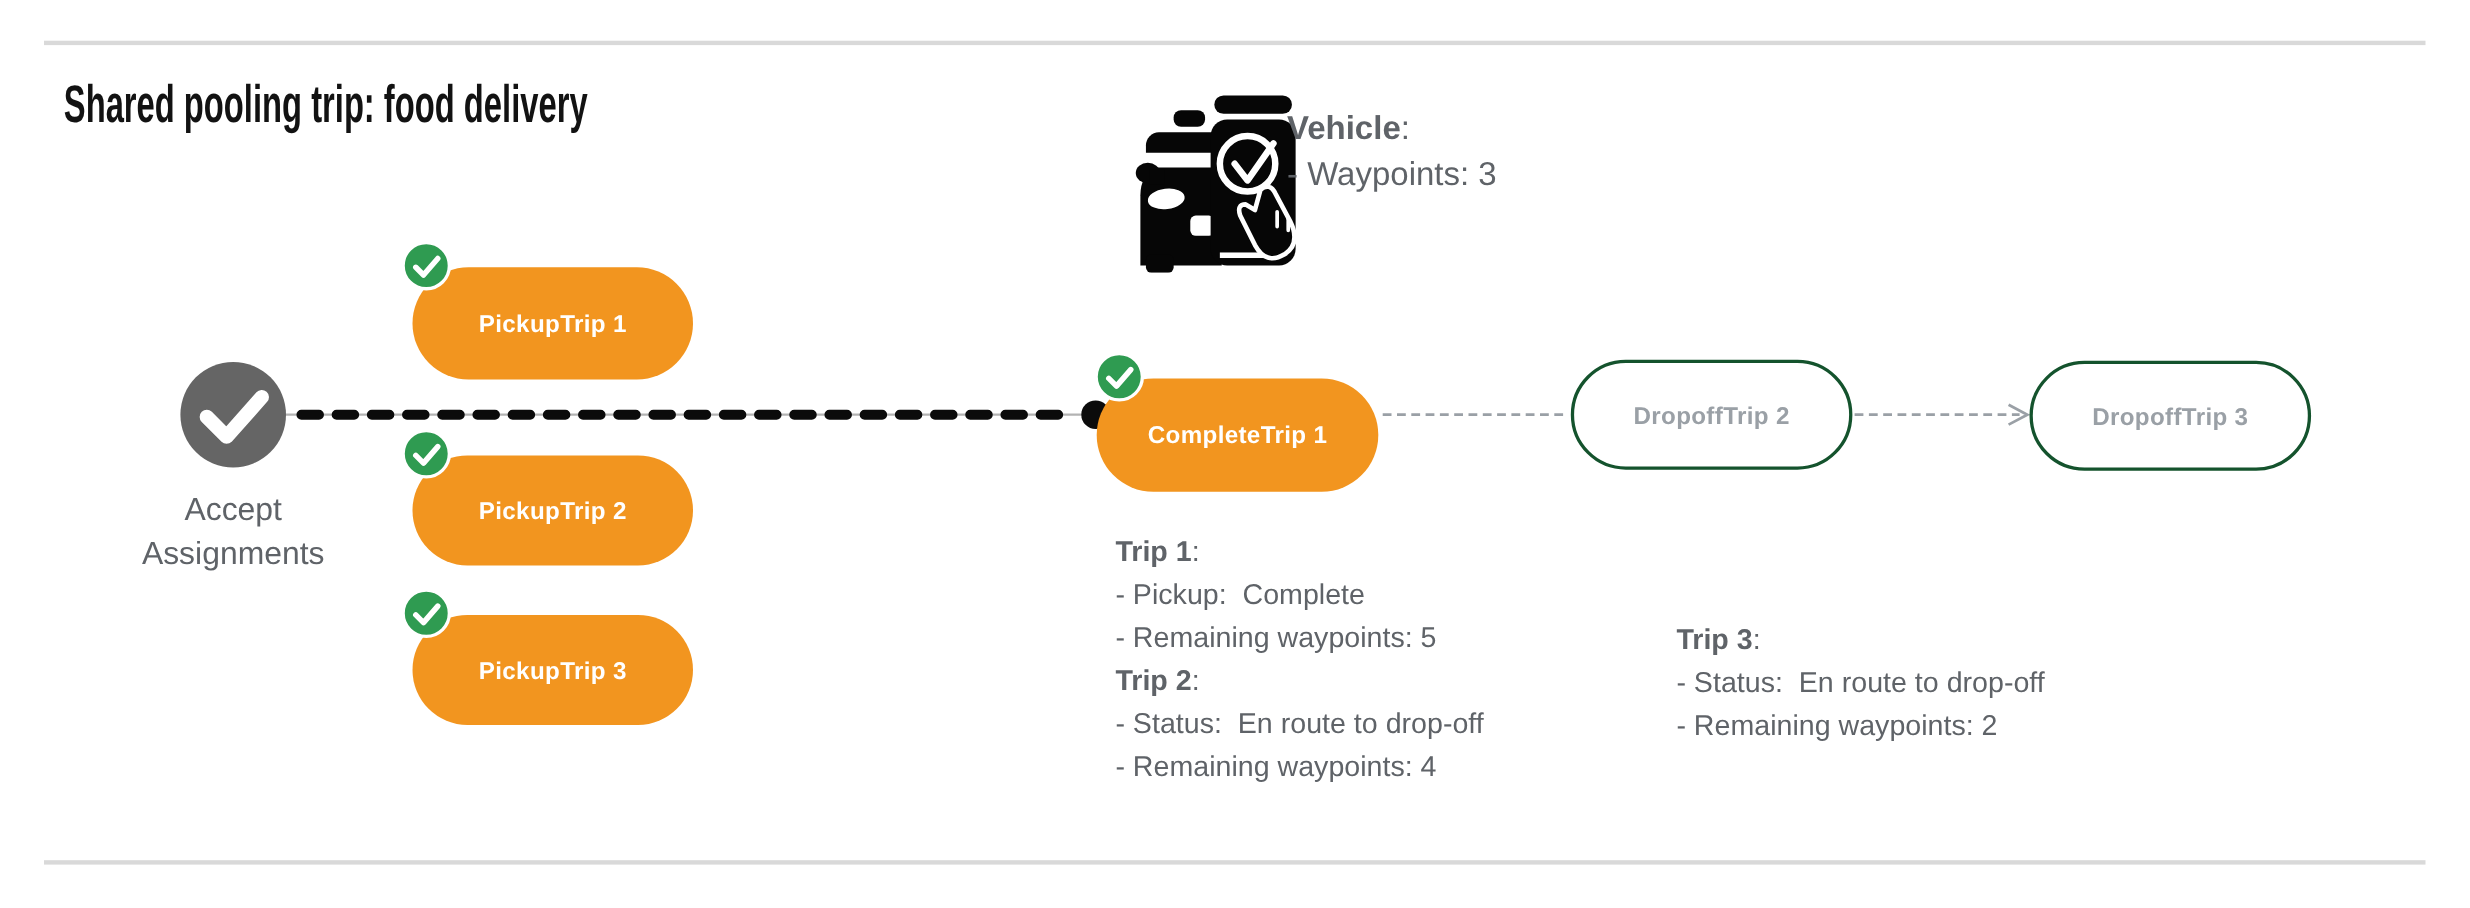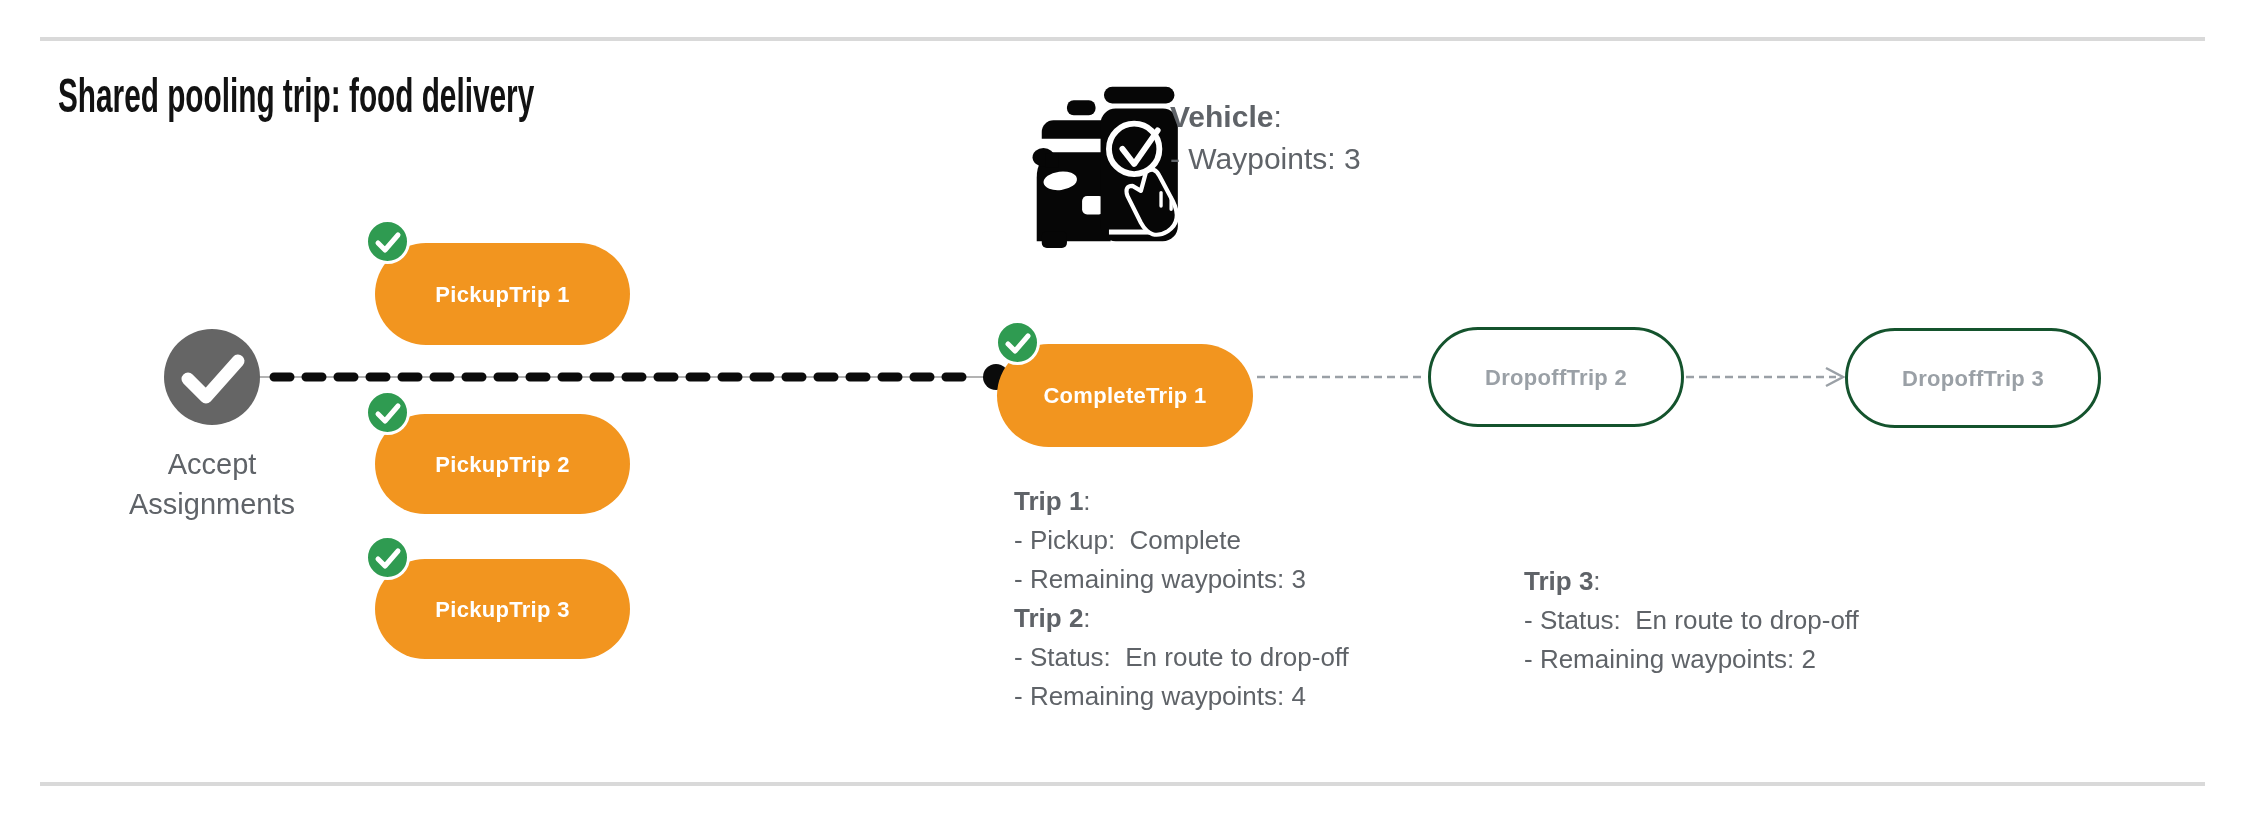--- a/index.html
+++ b/index.html
@@ -158,21 +158,21 @@
 
   <div id="vehicle-info">
     <div class="trip-head"><b>Vehicle</b><span>:</span></div>
     <div class="pre">- Waypoints: 3</div>
   </div>
 
   <div class="status-block" id="status-block-1">
     <div>
       <div class="trip-head"><b>Trip 1</b><span>:</span></div>
       <div class="pre">- Pickup:  Complete</div>
-      <div class="pre">- Remaining waypoints: 3</div>
+      <div class="pre">- Remaining waypoints: 5</div>
     </div>
     <div>
       <div class="trip-head"><b>Trip 2</b><span>:</span></div>
       <div class="pre">- Status:  En route to drop-off</div>
       <div class="pre">- Remaining waypoints: 4</div>
     </div>
   </div>
 
   <div class="status-block" id="status-block-2">
     <div>

